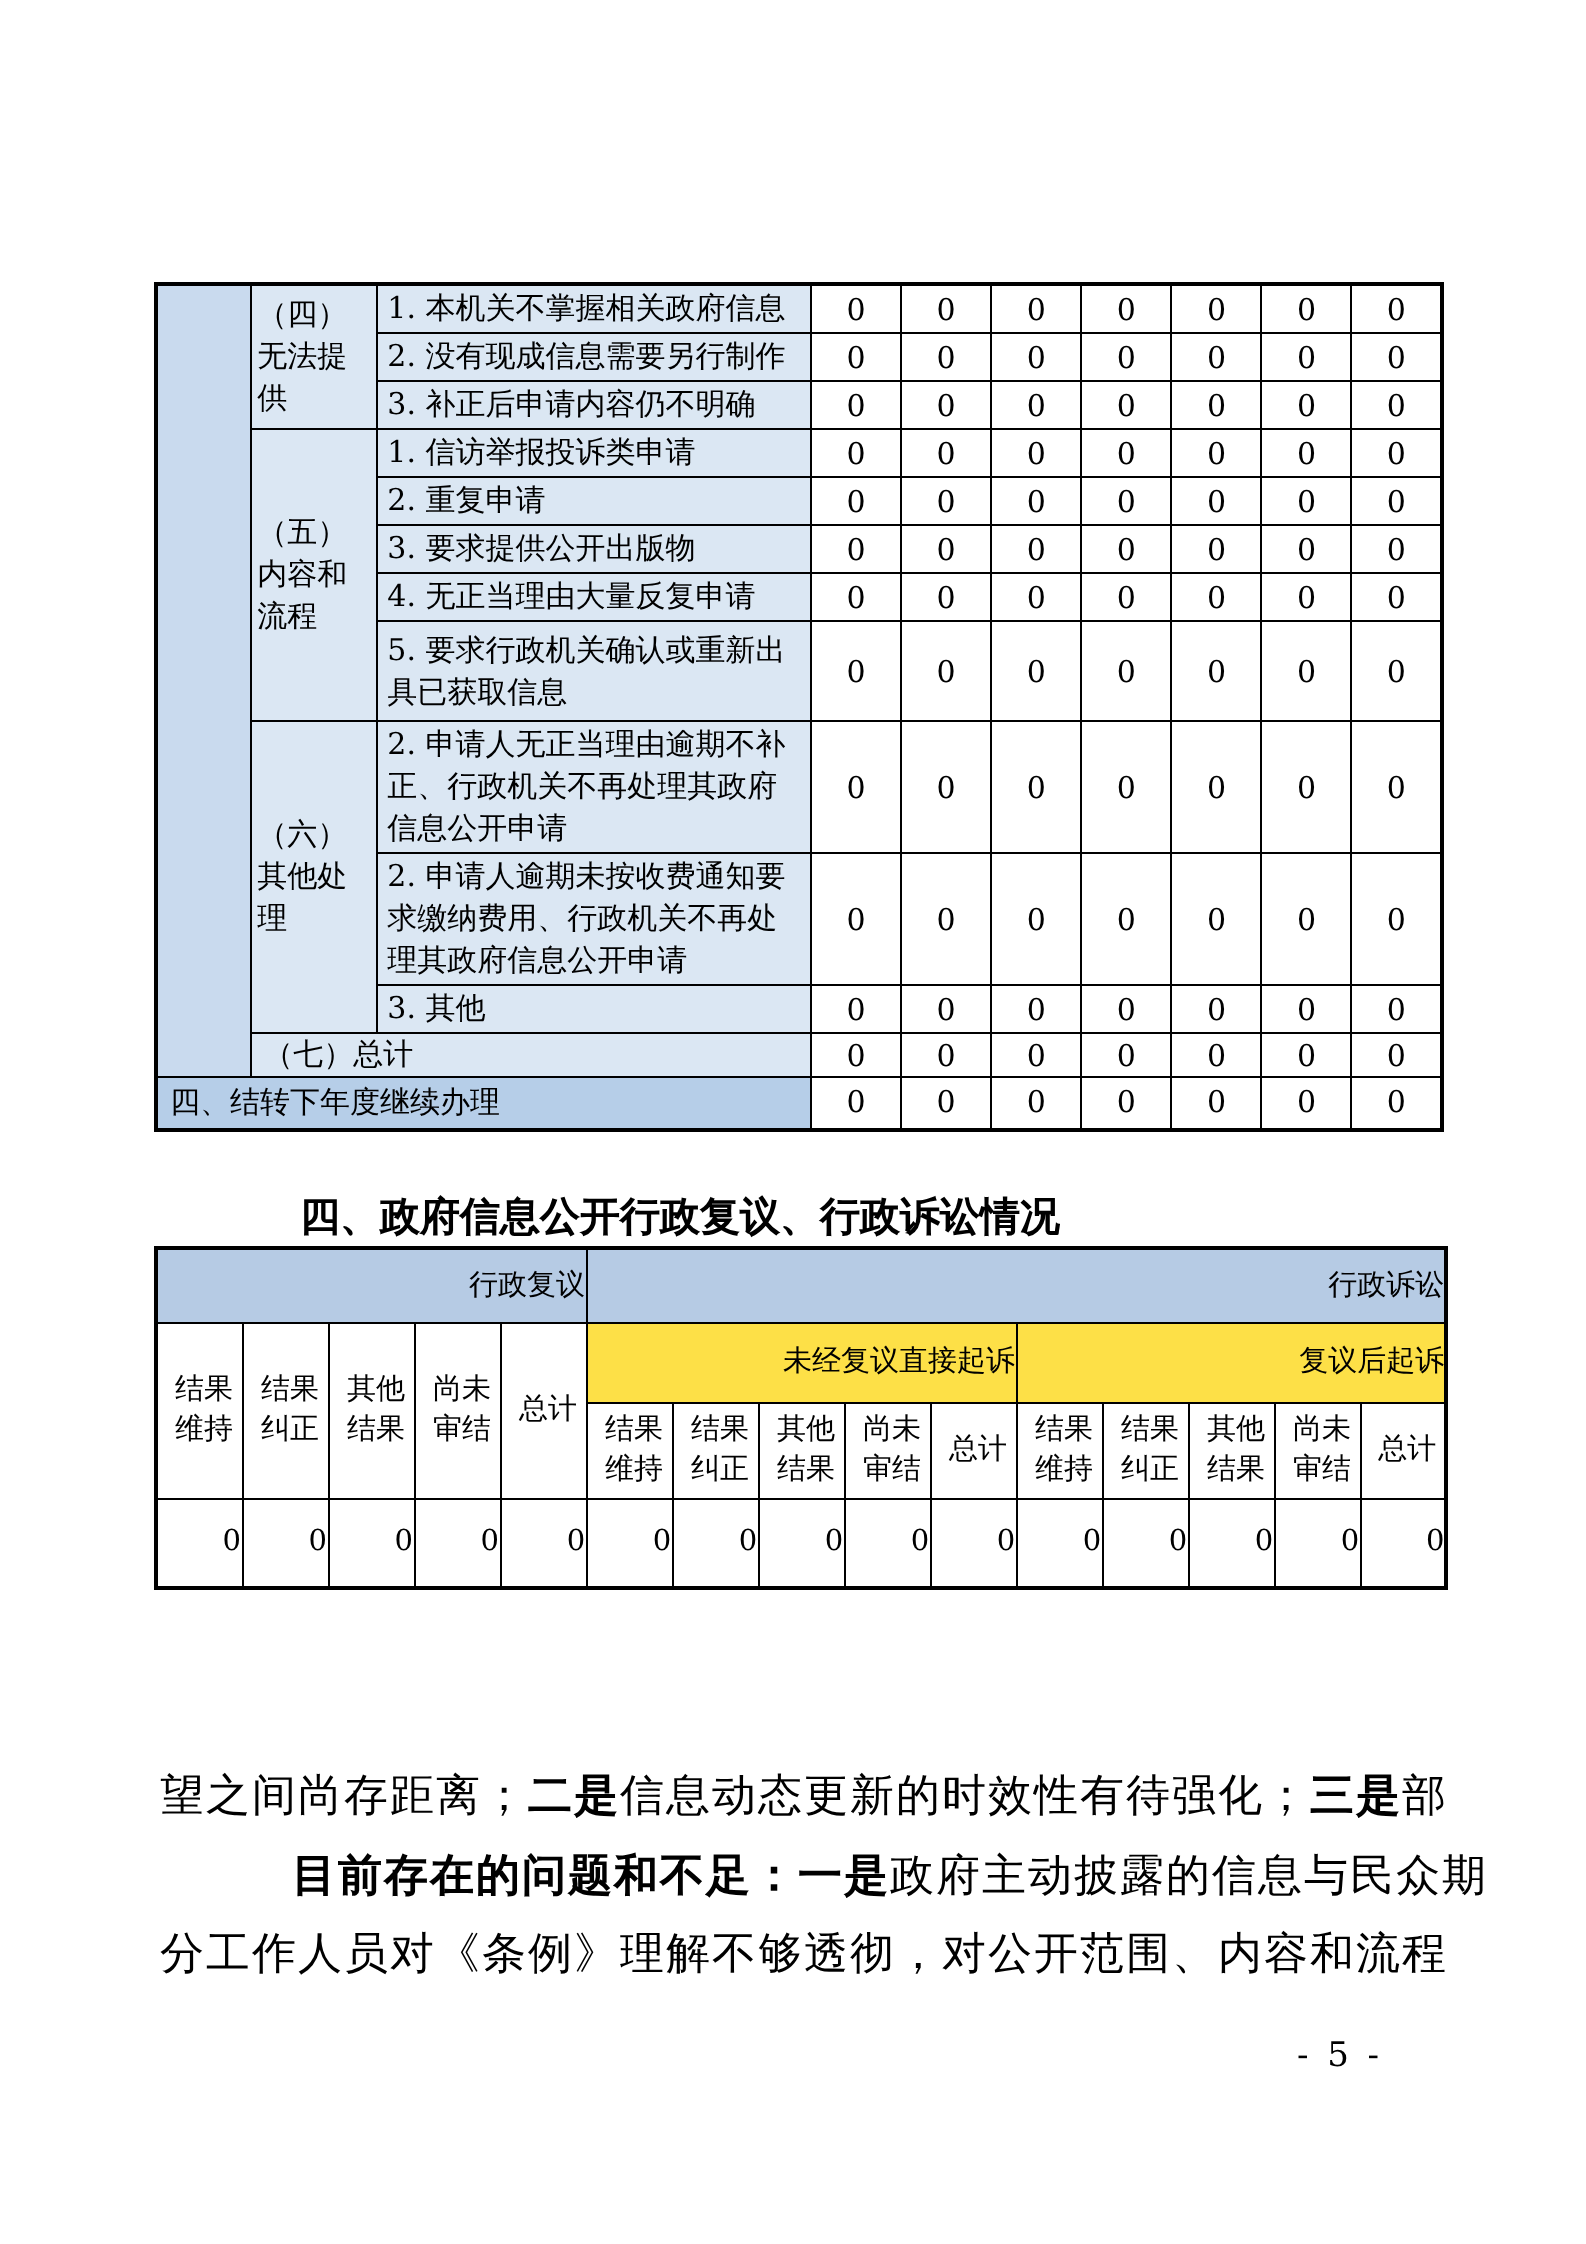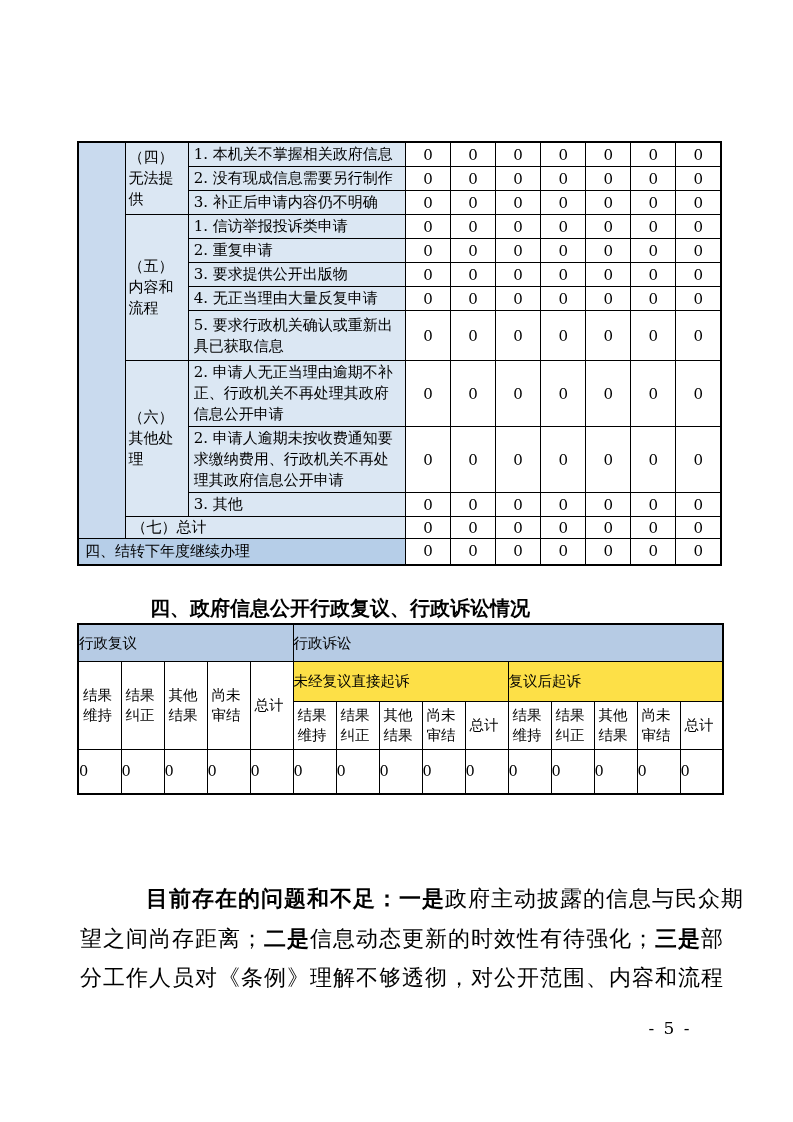--- a/index.html
+++ b/index.html
@@ -18,21 +18,21 @@
   .tbl{position:absolute;left:77px;}
   #carryover-table{top:141px;width:645px;border:2px solid #000;}
   #carryover-table td{font-size:15px;}
   .leftcol-cell{background:#c9daee;}
   .group-cell{background:#dbe7f3;text-align:left;padding:2px 3px;line-height:21px;font-size:15px;}
   .desc-cell{background:#dbe7f3;text-align:left;padding:1px 5px;line-height:21px;font-size:15px;}
   .val-cell{background:#fff;text-align:center;font-size:15px;}
   .total-cell{background:#dbe7f3;text-align:left;padding:1px 6px;font-size:15px;}
   .carry-cell{background:#b6cee8;text-align:left;padding:1px 6px;font-size:15px;}
   #review-litigation-table{top:623px;width:645px;border:2px solid #000;}
-  #review-litigation-table th,#review-litigation-table td{font-size:14.5px;text-align:left;line-height:20px;}
+  #review-litigation-table th,#review-litigation-table td{font-size:14.5px;text-align:right;line-height:20px;}
   .hdr-med{background:#b6cbe4;}
   .hdr-light{background:#fde047;}
   .hdr-white{background:#ffffff;padding:2px 4px;}
   
   .sec-title{
     position:absolute;left:150px;
     font-family:"DejaVu Sans","Liberation Sans",sans-serif;
     font-weight:bold;font-size:20px;letter-spacing:0px;white-space:nowrap;
   }
   #title-sec4{top:595px;}
@@ -270,20 +270,20 @@
           <td class="val-cell">0</td>
           <td class="val-cell">0</td>
           <td class="val-cell">0</td>
           <td class="val-cell">0</td>
         </tr>
       </tbody>
   </table>
 
 
   <div class="paragraph">
+      <div class="para-line"><span>望之间尚存距离；</span><b>二是</b><span>信息动态更新的时效性有待强化；</span><b>三是</b><span>部</span></div>
       <div class="para-line indented"><b>目前存在的问题和不足：一是</b><span>政府主动披露的信息与民众期</span></div>
-      <div class="para-line"><span>望之间尚存距离；</span><b>二是</b><span>信息动态更新的时效性有待强化；</span><b>三是</b><span>部</span></div>
       <div class="para-line"><span>分工作人员对《条例》理解不够透彻，对公开范围、内容和流程</span></div>
     </div>
 
   <div class="page-number">- 5 -</div>
 
 </div>
 
 </body></html>

